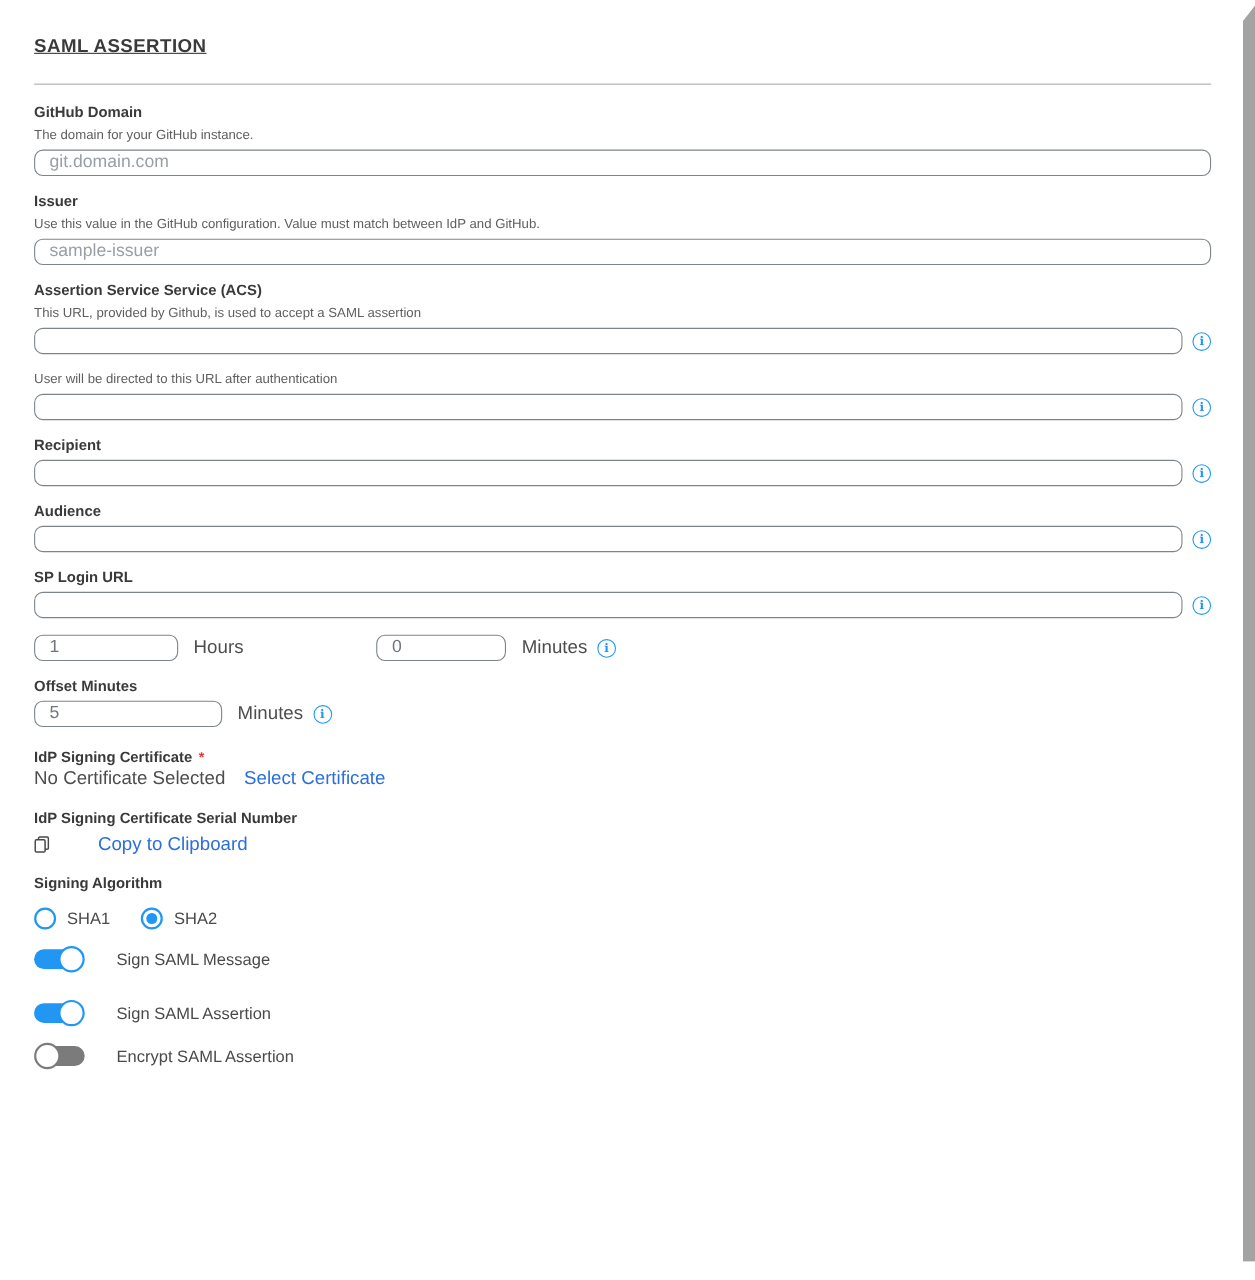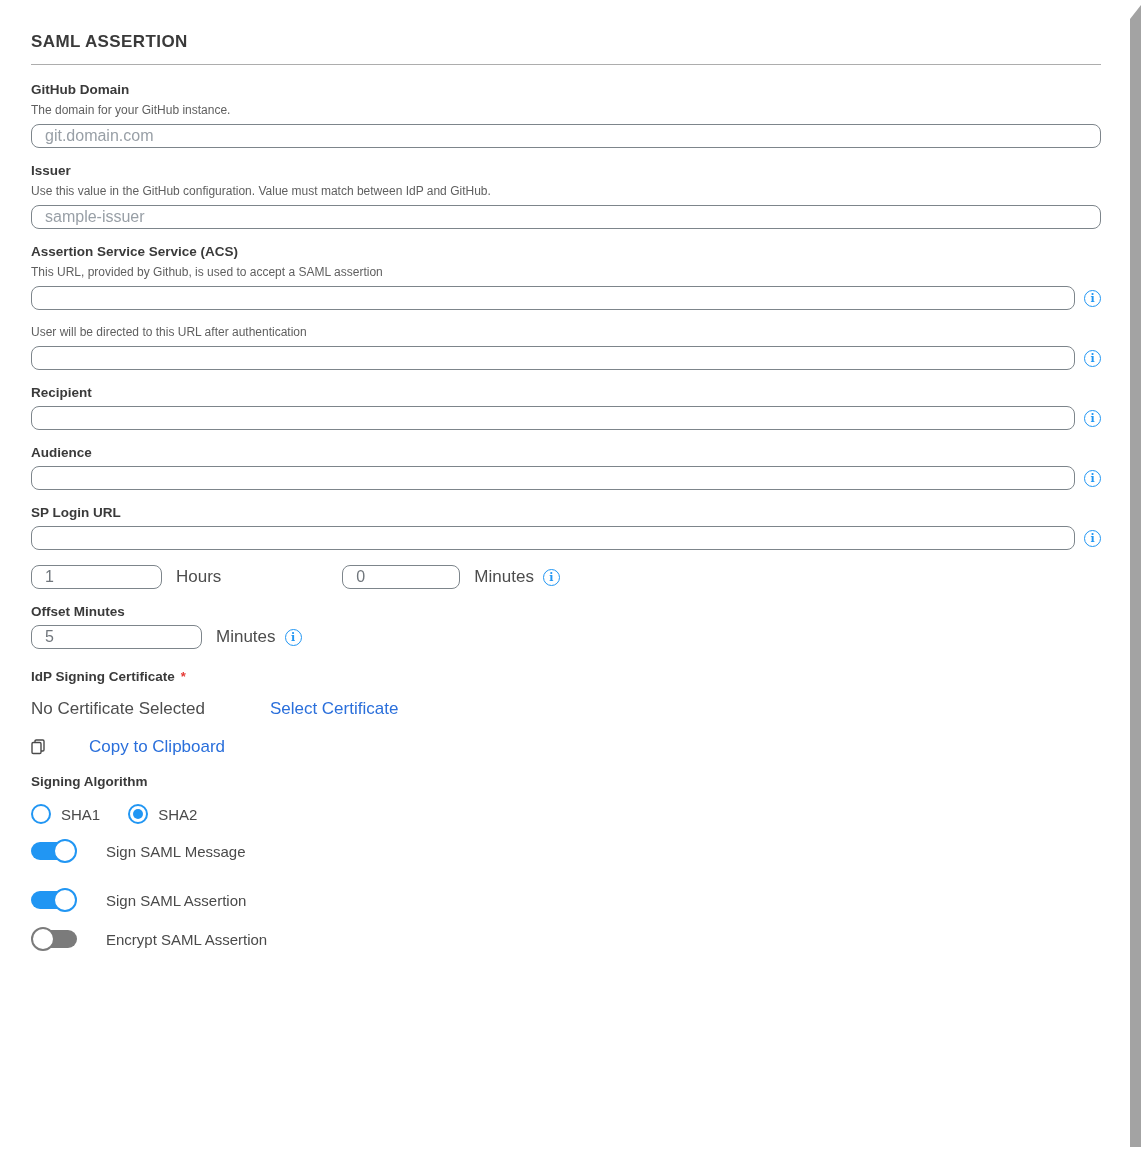--- a/index.html
+++ b/index.html
@@ -8,21 +8,21 @@
     background: #ffffff;
     font-family: "Liberation Sans", sans-serif;
     overflow: hidden;
     position: relative;
     color: #3b3b3b;
   }
   .page { padding: 32px 40px 20px 31px; width: 1141px; }
 
   .page-title {
     font-size: 17px; font-weight: 700; letter-spacing: .4px;
-    color: #3a3a3a; margin-bottom: 12px;
+    color: #3a3a3a; margin-bottom: 24px; text-decoration: underline;
   }
   .title-rule { border: none; border-top: 1px solid #adadad; margin-bottom: 17px; }
 
   .group { margin-bottom: 15px; }
   .field-label {
     display: block; font-size: 13.5px; font-weight: 700;
     color: #3a3a3a; margin-bottom: 5px; line-height: 16px;
   }
   .required-mark { color: #e53935; font-weight: 700; margin-left: 6px; font-size: 13px; }
   .helper-text {
@@ -50,21 +50,21 @@
 
   .inline-fields { display: flex; align-items: center; }
   .small-input { width: 131px; flex: 0 0 auto; }
   .small-input.offset-w { width: 171px; }
   .small-input.minutes-w { width: 118px; }
   .unit-label {
     font-size: 17px; color: #4d4d4d; margin-left: 14px; margin-right: 9px;
   }
   .spacer-126 { width: 112px; flex: 0 0 auto; }
 
-  .cert-status-row { display: flex; align-items: center; margin-top: 14px; gap: 48px; }
+  .cert-status-row { display: flex; align-items: center; margin-top: 1px; }
   .cert-status-text { font-size: 17px; color: #4d4d4d; }
   .link {
     font-size: 17px; color: #2a6fdb; text-decoration: none; cursor: pointer;
   }
   .cert-status-row .link { margin-left: 17px; }
   .copy-row { display: flex; align-items: center; margin-top: 6px; gap: 36px; }
   .copy-icon { display: inline-flex; margin-right: 8px; }
 
   .radio-row { display: flex; align-items: center; margin-top: 14px; }
   .radio-option { display: flex; align-items: center; margin-right: 28px; cursor: pointer; }
@@ -193,20 +193,21 @@
 
   <div class="group" style="margin-top:20px; margin-bottom:18px;">
     <span class="field-label" style="margin-bottom:0;"><span>IdP Signing Certificate</span><span class="required-mark">*</span></span>
     <div class="cert-status-row">
       <span class="cert-status-text">No Certificate Selected</span>
       <a class="link">Select Certificate</a>
     </div>
   </div>
 
   <div class="group" style="margin-bottom:17px;">
+    <span class="field-label" style="margin-bottom:0;">IdP Signing Certificate Serial Number</span>
     <div class="copy-row">
       <span class="copy-icon">
         <svg width="14" height="16" viewBox="0 0 14 16" fill="none">
           <rect x="1" y="3.5" width="9" height="11" rx="1.2" stroke="#4a4a4a" stroke-width="1.4"></rect>
           <path d="M4 3.5 V2.2 a1.2 1.2 0 0 1 1.2 -1.2 H11.8 a1.2 1.2 0 0 1 1.2 1.2 V10.8 a1.2 1.2 0 0 1 -1.2 1.2 H10" stroke="#4a4a4a" stroke-width="1.4"></path>
         </svg>
       </span>
       <a class="link">Copy to Clipboard</a>
     </div>
   </div>

